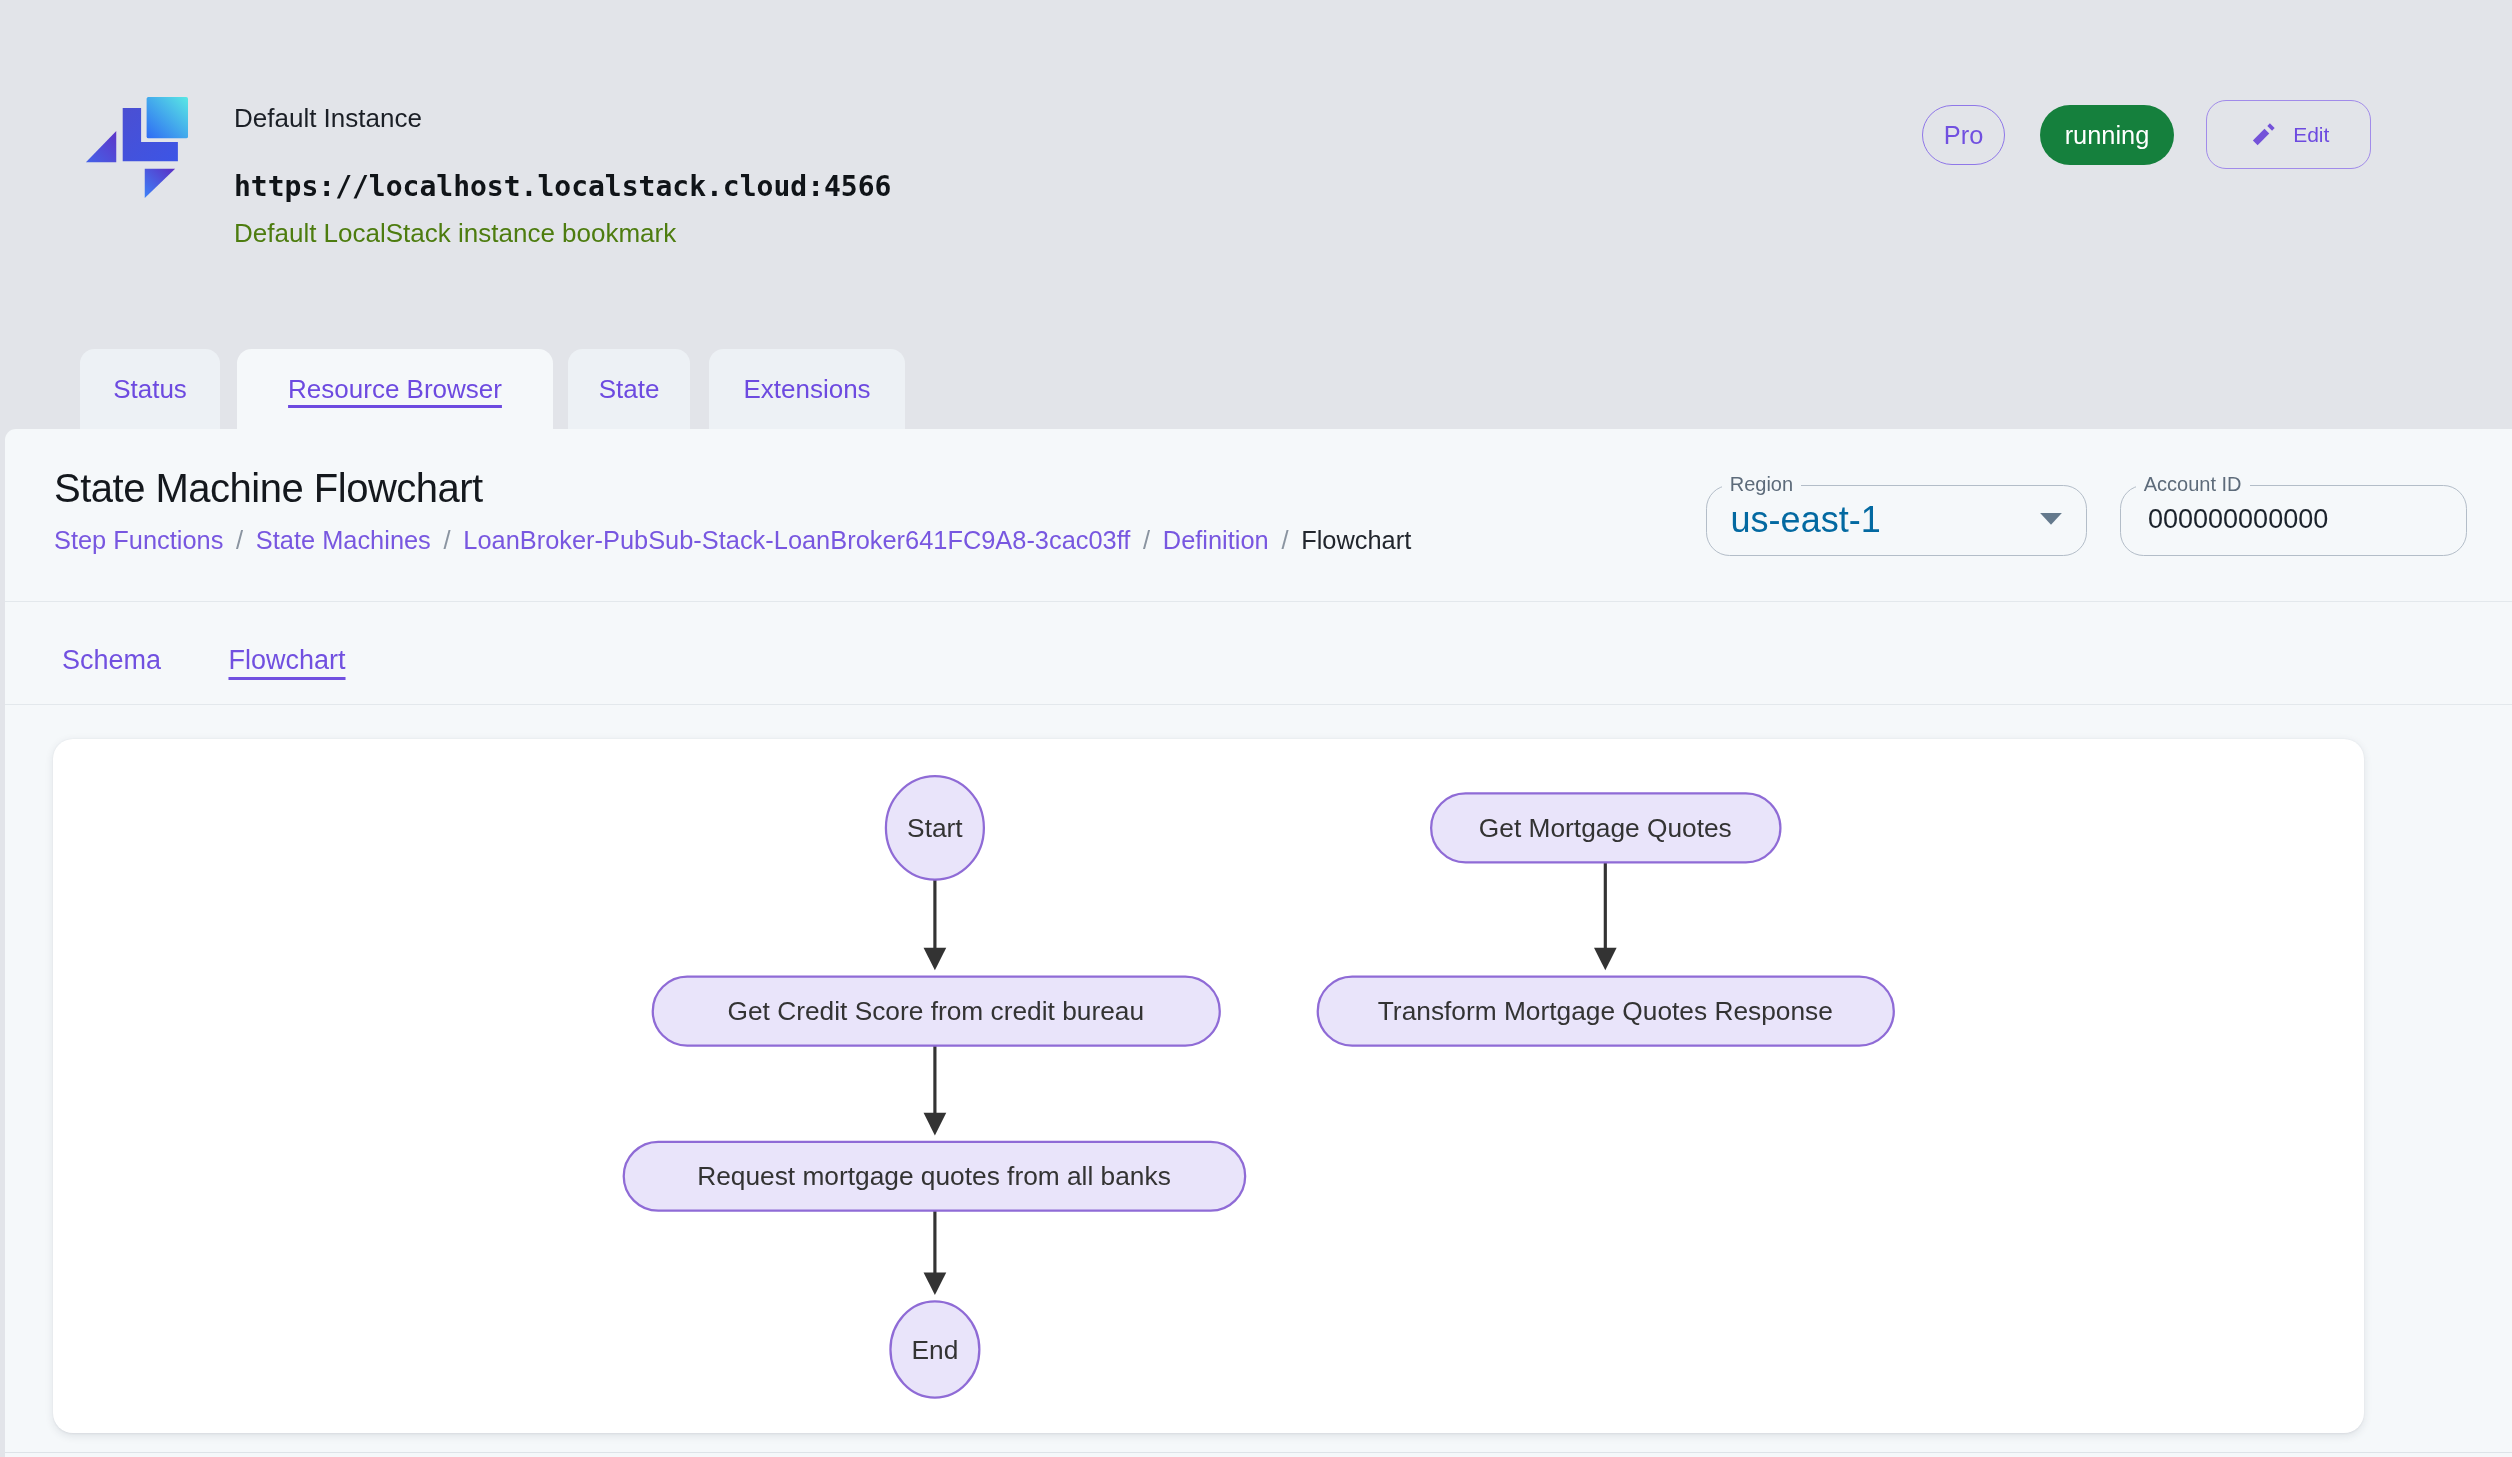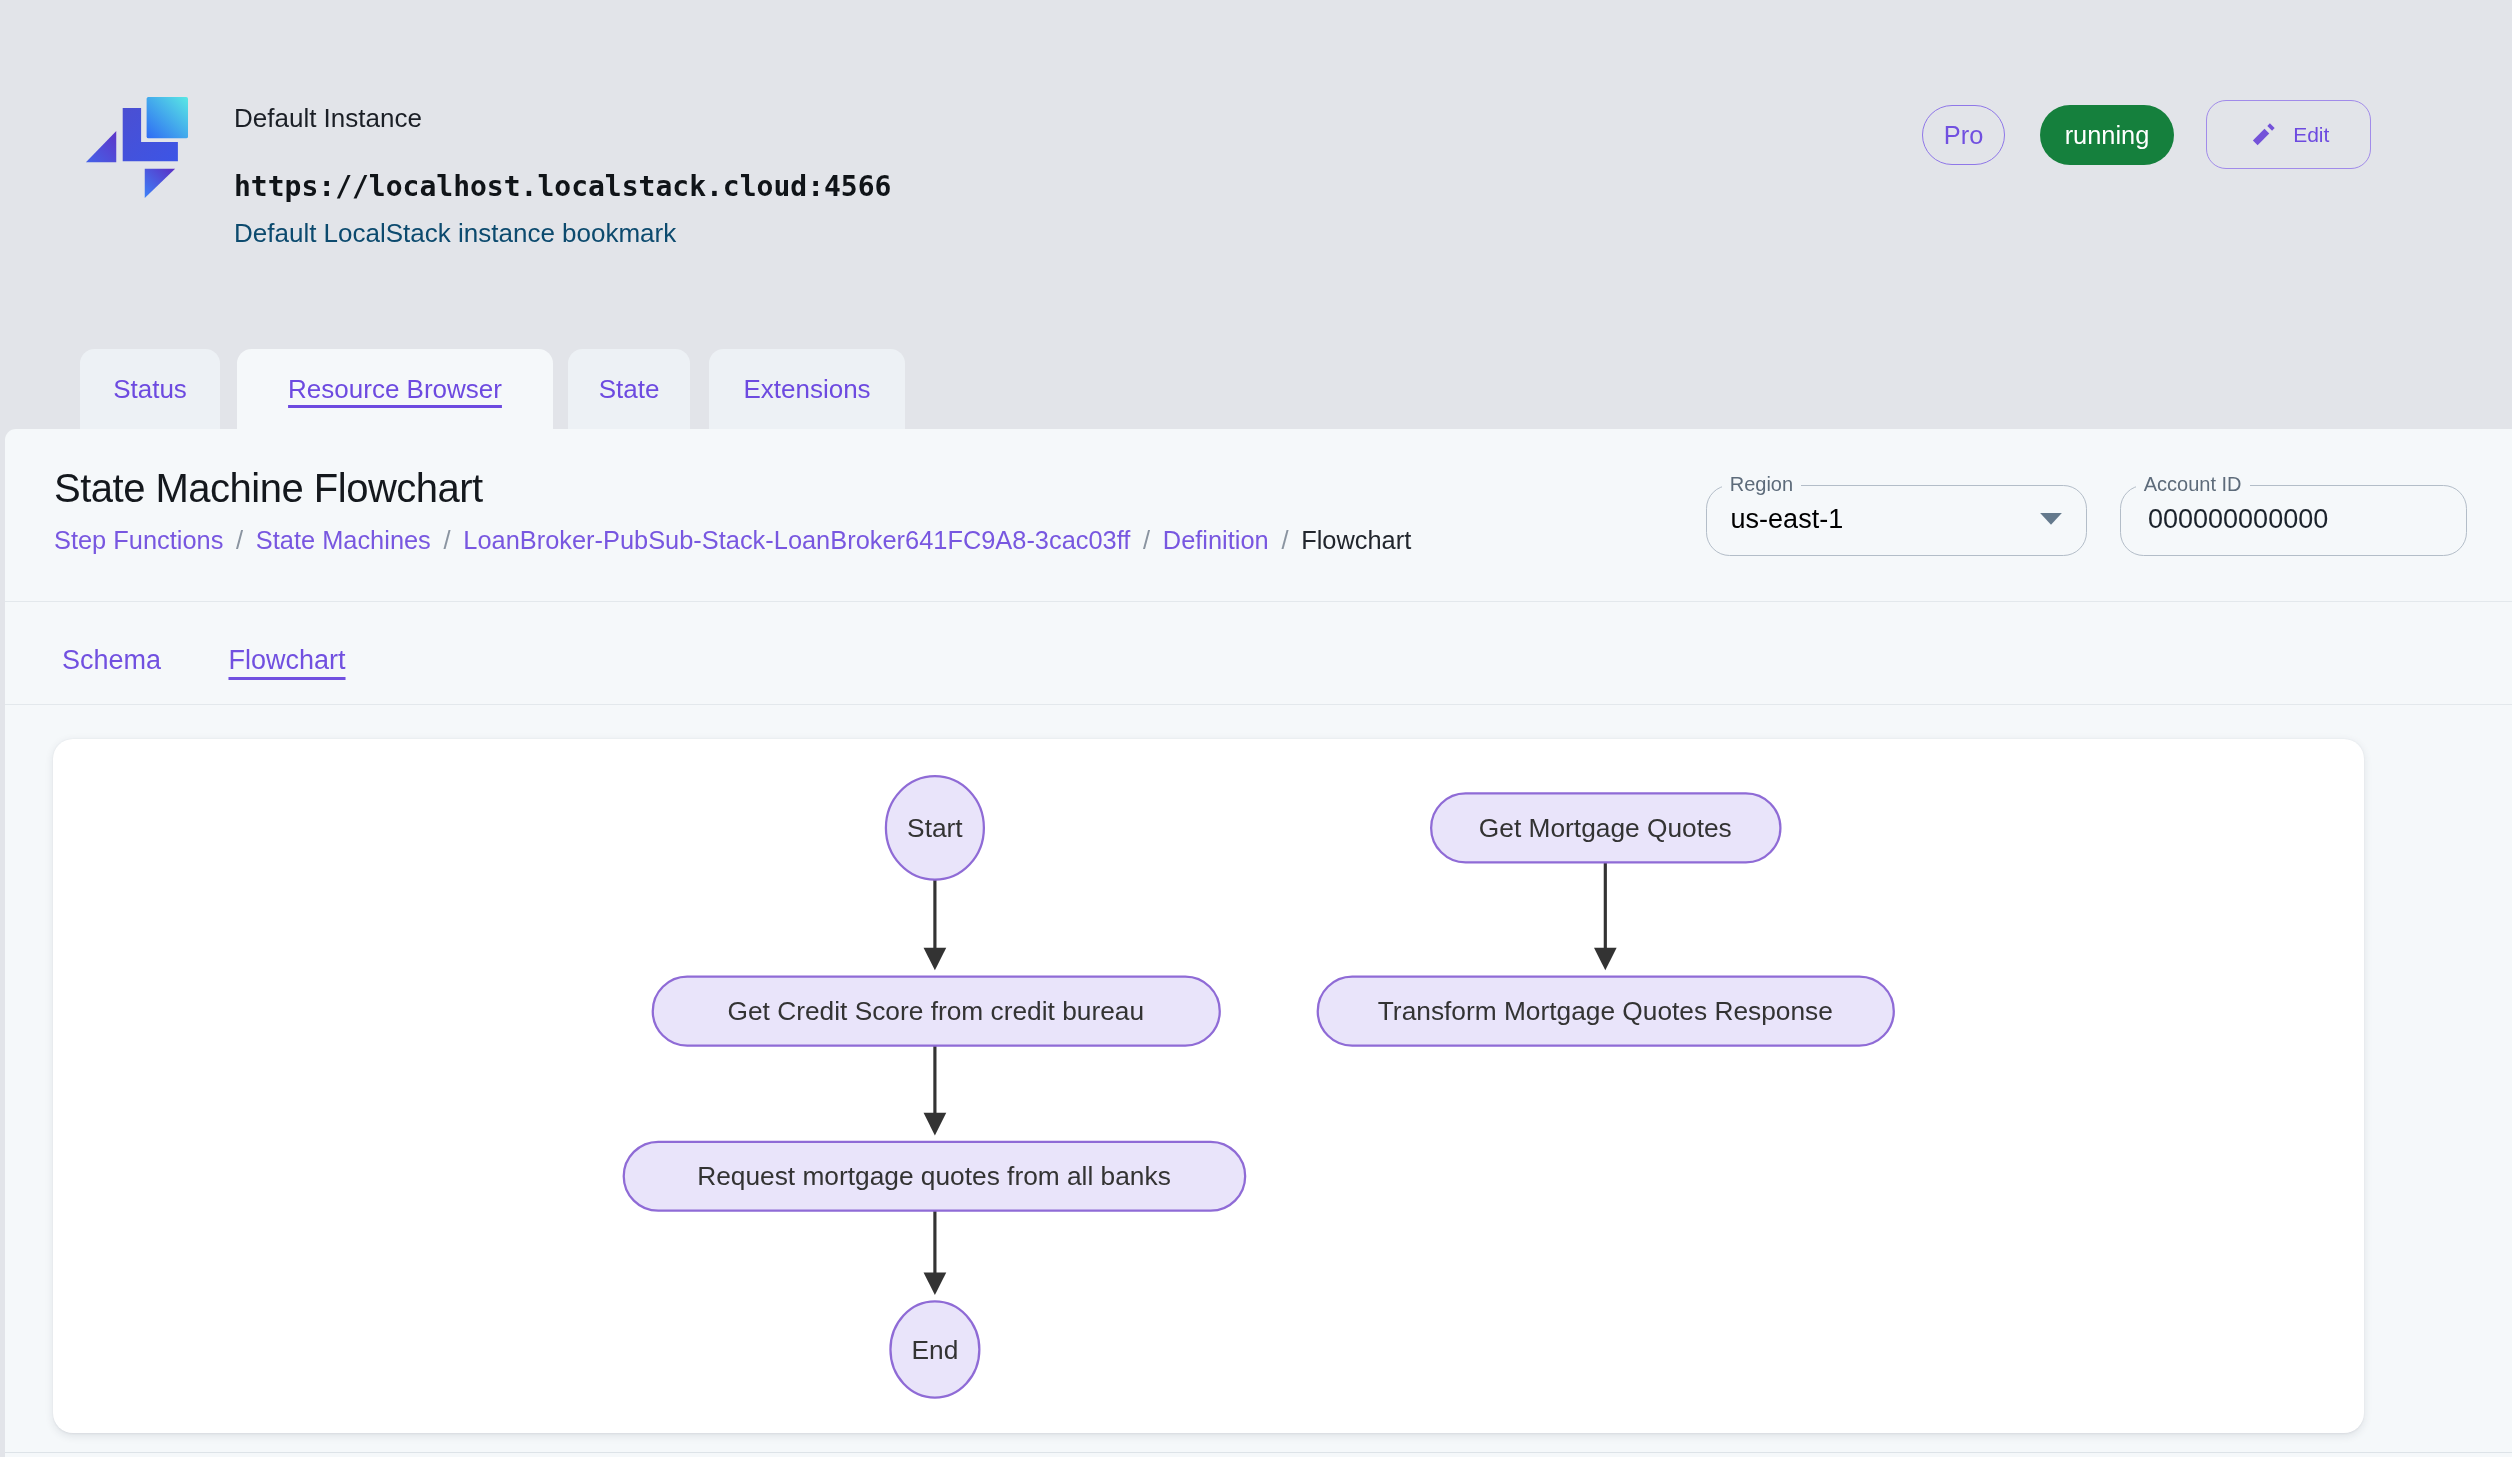--- a/index.html
+++ b/index.html
@@ -5,21 +5,21 @@
   * { margin:0; padding:0; box-sizing:border-box; }
   html,body { width:2512px; height:1457px; }
   body { font-family:"Liberation Sans", sans-serif; background:#E2E4E9; }
   .stage { position:relative; width:2512px; height:1457px; overflow:hidden; background:#E2E4E9; }
 
   
   .logo { position:absolute; left:85px; top:96px; width:103px; height:103px; }
   .inst-name { position:absolute; left:234px; top:103px; font-size:26px; color:#1B1F26; }
   .inst-url { position:absolute; left:234px; top:138px; font-size:28px; font-weight:700;
               font-family:"DejaVu Sans Mono","Liberation Mono",monospace; color:#101418;margin-top:32px; }
-  .inst-desc { position:absolute; left:234px; top:218px; font-size:26px; color:#0c4a6e; }
+  .inst-desc { position:absolute; left:234px; top:218px; font-size:26px; color:#4d7c0f; }
 
   .chip { position:absolute; display:flex; align-items:center; justify-content:center;
           height:60px; border-radius:30px; font-size:25.4px; }
   .chip-pro { left:1922px; top:105px; width:83px; border:1.8px solid #8F77E8; color:#7150E0; background:transparent;text-align:center; }
   .chip-running { left:2040px; top:105px; width:134px; background:#15803d; color:#FFFFFF; }
   .btn-edit { position:absolute; left:2206px; top:100px; width:165px; height:69px;
               border:1.8px solid #A18BEA; border-radius:20px; color:#6D4AE0; font-size:21px;
               display:flex; align-items:center; justify-content:center; gap:14.5px; background:transparent; cursor:pointer; }
 
   
@@ -42,21 +42,21 @@
   .breadcrumb .bc-link { color:#7857E0; text-decoration:none; cursor:pointer; }
   .breadcrumb .bc-sep { color:#8A94A0; margin:0 12.7px; }
   .breadcrumb .bc-current { color:#21262D; }
 
   .field { position:absolute; top:485px; height:71px; border:1.8px solid #B3BDC8; border-radius:23.6px; background:transparent; }
   .field-region { left:1706px; width:381px; cursor:pointer; }
   .field-account { left:2120px; width:347px; }
   .field .flabel { position:absolute; top:-13.6px; left:14.5px; background:#F5F8FA; padding:0 8.2px;
                    font-size:20px; color:#5D6B7A; line-height:25.4px; }
   .field .fvalue { position:absolute; left:23.6px; top:0; height:67px; display:flex; align-items:center;
-                   font-size:27px; color:#000000; }
+                   font-size:36px; color:#0369a1; }
   .field input { position:absolute; left:0; top:0; width:100%; height:67px; border:none; background:transparent;
                  outline:none; padding:0 0 0 27px; font-size:27px; color:#1B222B; font-family:"Liberation Sans",sans-serif; }
   .dd-arrow { position:absolute; right:23.6px; top:27px; }
 
   .divider { position:absolute; left:4.5px; width:2508px; height:0; border-top:1.8px solid #E3E8EC; }
   .div-1 { top:601px; }
   .div-2 { top:704px; }
   .div-3 { top:1452px; border-top-color:#DDE3E8; }
 
   

